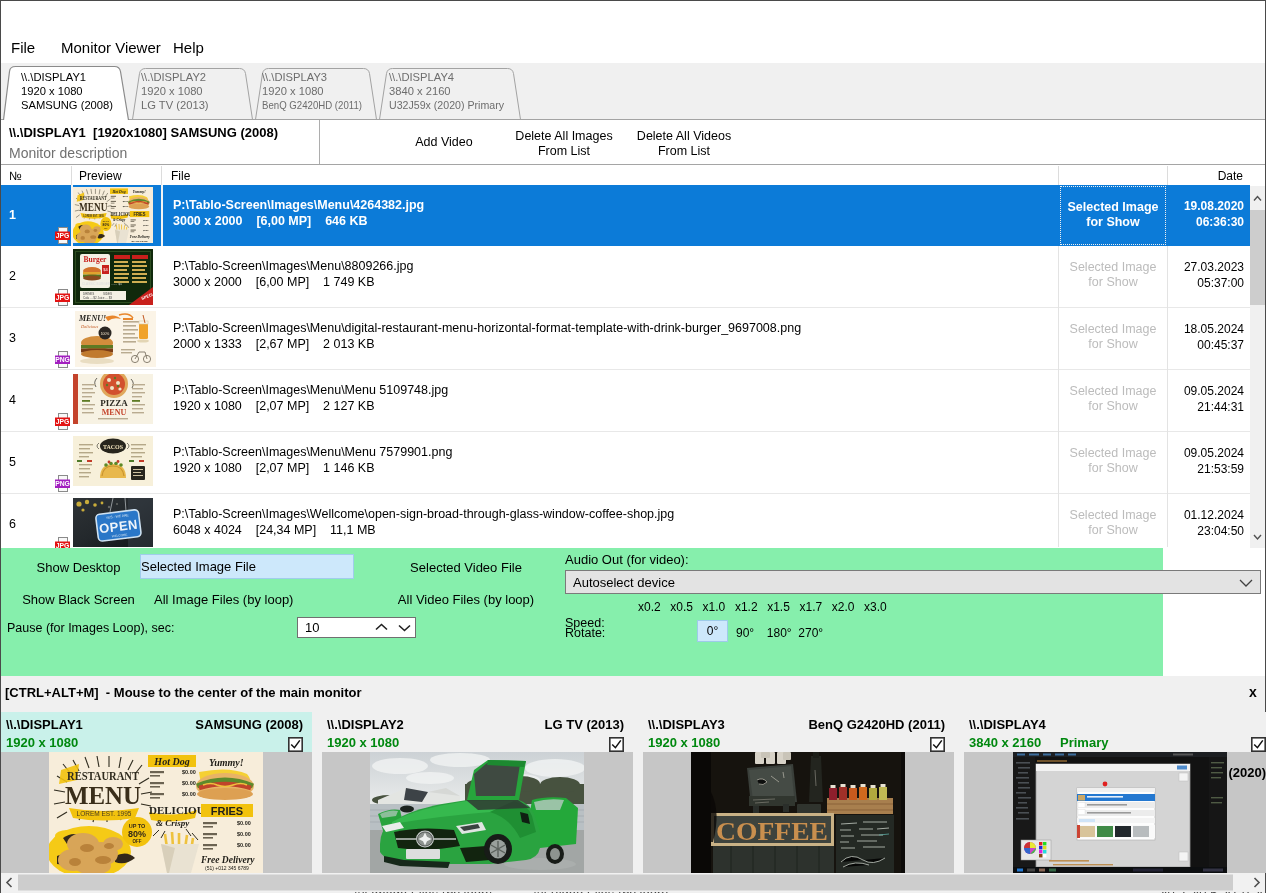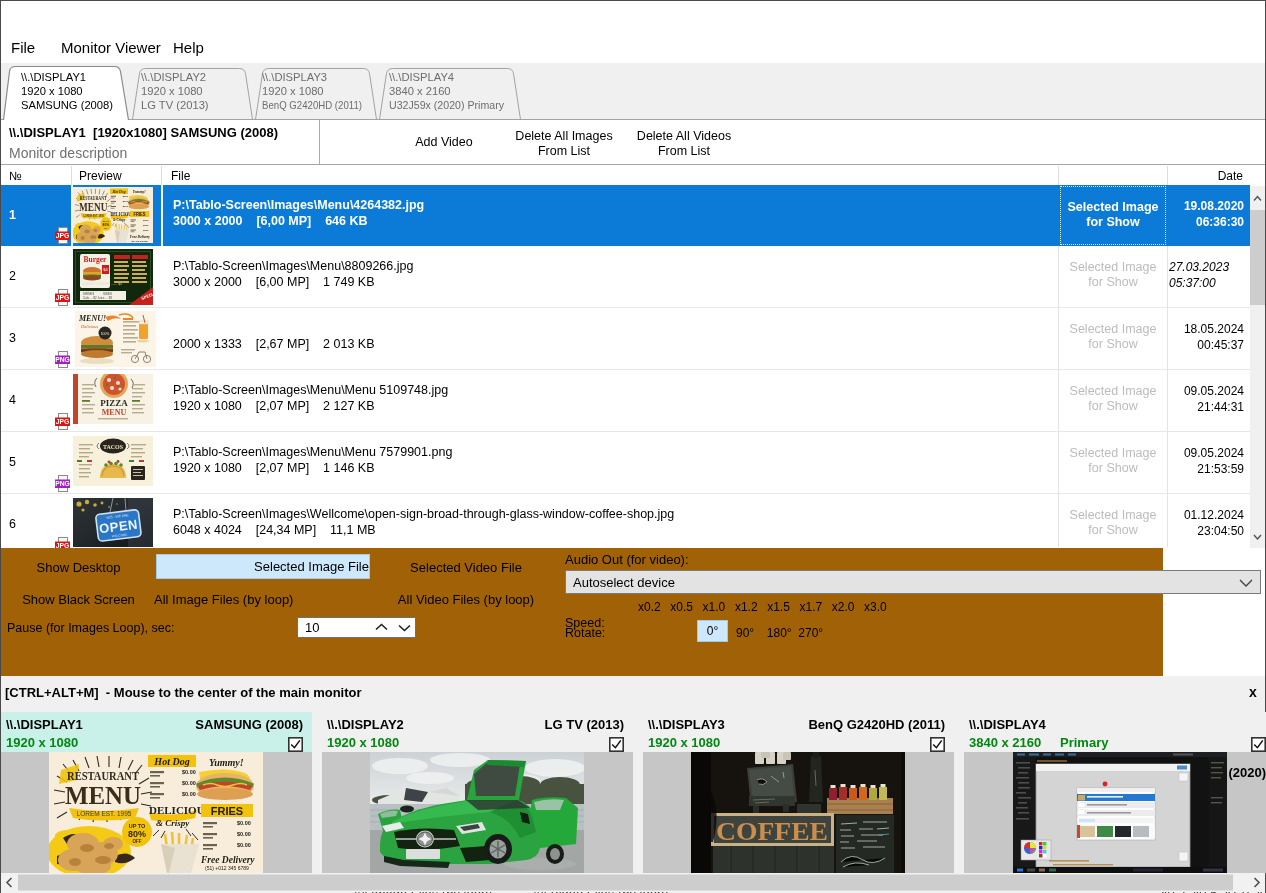--- a/index.html
+++ b/index.html
@@ -237,21 +237,21 @@
               <text x="10" y="46">DRINKS</text>
               <text x="10" y="50">Cola ... $2   Juice ... $3</text>
               <text x="30" y="46">SIDES</text>
             </g>
             <path d="M56 56 L80 38 L80 56 Z" fill="#c8201c"></path>
             <text x="69" y="51" font-size="4" fill="#fff" transform="rotate(-22 69 51)" font-weight="bold">SPECIAL</text>
           </svg></div>
       <div class="abs" style="left:172px;top:13px;font-size:12.5px;">P:\Tablo-Screen\Images\Menu\8809266.jpg</div>
       <div class="abs" style="left:172px;top:29px;font-size:12.5px;">3000 x 2000&nbsp;&nbsp;&nbsp; [6,00 MP]&nbsp;&nbsp;&nbsp; 1 749 KB</div>
       <div class="abs" style="left:1059px;top:14px;width:106px;text-align:center;font-size:12.5px;line-height:15px;color:#bcbcbc;">Selected Image<br>for Show</div>
-      <div class="abs" style="left:1168px;top:13px;width:75px;font-size:12px;line-height:16px;font-style:italic;">27.03.2023<br>05:37:00</div>
+      <div class="abs" style="left:1168px;top:13px;width:75px;text-align:right;font-size:12px;line-height:16px;">27.03.2023<br>05:37:00</div>
       <div id="bdg2" class="abs" style="left:53px;top:43px;"><svg width="17" height="17" viewBox="0 0 17 17">
             <rect x="4.5" y="0.5" width="9" height="16" fill="#f8f8f8" stroke="#8a8a8a" stroke-width="1"></rect>
             <rect x="1" y="4.5" width="15" height="8.5" fill="#e31212"></rect>
             <text x="8.5" y="11.2" font-size="6.8" font-weight="bold" fill="#fff" text-anchor="middle" font-family="Liberation Sans">JPG</text>
           </svg></div>
     </div>
 
     <div class="abs" style="left:0;top:123px;width:1249px;height:62px;background:#fff;border-bottom:1px solid #e8e8e8;color:#000;">
       <span class="abs" style="left:8px;top:23px;font-size:12.5px;">3</span>
       <div class="abs" style="left:1057px;top:0;width:1px;height:62px;background:#e3e3e3;"></div>
@@ -287,20 +287,21 @@
             <g stroke="#7d7464" stroke-width="0.9" fill="none">
               <circle cx="60" cy="48" r="3.6"></circle>
               <circle cx="72" cy="48" r="3.6"></circle>
               <path d="M60 48 L64 41 L70 41 L72 48"></path>
             </g>
             <g fill="#b9ab90">
               <rect x="46" y="38" width="14" height="1.4"></rect>
               <rect x="46" y="41" width="11" height="1.4"></rect>
             </g>
           </svg></div>
+      <div class="abs" style="left:172px;top:13px;font-size:12.5px;">P:\Tablo-Screen\Images\Menu\digital-restaurant-menu-horizontal-format-template-with-drink-burger_9697008.png</div>
       <div class="abs" style="left:172px;top:29px;font-size:12.5px;">2000 x 1333&nbsp;&nbsp;&nbsp; [2,67 MP]&nbsp;&nbsp;&nbsp; 2 013 KB</div>
       <div class="abs" style="left:1059px;top:14px;width:106px;text-align:center;font-size:12.5px;line-height:15px;color:#bcbcbc;">Selected Image<br>for Show</div>
       <div class="abs" style="left:1168px;top:13px;width:75px;text-align:right;font-size:12px;line-height:16px;">18.05.2024<br>00:45:37</div>
       <div id="bdg3" class="abs" style="left:53px;top:43px;"><svg width="17" height="17" viewBox="0 0 17 17">
             <rect x="4.5" y="0.5" width="9" height="16" fill="#f8f8f8" stroke="#8a8a8a" stroke-width="1"></rect>
             <rect x="1" y="4.5" width="15" height="8.5" fill="#a21fc0"></rect>
             <text x="8.5" y="11.2" font-size="6.8" font-weight="bold" fill="#fff" text-anchor="middle" font-family="Liberation Sans">PNG</text>
           </svg></div>
     </div>
 
@@ -481,23 +482,23 @@
   </div>
 
   <div class="abs" style="left:1249px;top:185px;width:15px;height:362px;background:#f0f0f0;">
     <svg class="abs" style="left:0;top:0;" width="15" height="362" viewBox="0 0 15 362">
       <path d="M4 14.5 L7.5 10.5 L11 14.5" fill="none" stroke="#505050" stroke-width="1.4"></path>
       <rect x="0" y="24" width="15" height="95" fill="#cdcdcd"></rect>
       <path d="M4 349 L7.5 353 L11 349" fill="none" stroke="#505050" stroke-width="1.4"></path>
     </svg>
   </div>
 
-  <div class="abs" style="left:0;top:547px;width:1162px;height:128px;background:#a16207;font-size:13px;color:#000;">
+  <div class="abs" style="left:0;top:547px;width:1162px;height:128px;background:#86efac;font-size:13px;color:#000;">
     <div class="abs" style="left:0px;top:12px;width:155px;text-align:center;">Show Desktop</div>
-    <div class="abs" style="left:155px;top:6px;width:214px;height:25px;background:#cde8fb;border:1px solid #a0cdeb;text-align:right;line-height:23px;">Selected Image File</div>
+    <div class="abs" style="left:139px;top:6px;width:214px;height:25px;background:#cde8fb;border:1px solid #a0cdeb;text-align:left;line-height:23px;">Selected Image File</div>
     <div class="abs" style="left:370px;top:12px;width:190px;text-align:center;">Selected Video File</div>
     <div class="abs" style="left:0px;top:44px;width:155px;text-align:center;">Show Black Screen</div>
     <div class="abs" style="left:153px;top:44px;width:214px;text-align:left;">All Image Files (by loop)</div>
     <div class="abs" style="left:370px;top:44px;width:190px;text-align:center;">All Video Files (by loop)</div>
     <div class="abs" style="left:6px;top:73px;font-size:12.5px;">Pause (for Images Loop), sec:</div>
     <div class="abs" style="left:296px;top:69px;width:119px;height:21px;border:1px solid #707070;background:#fff;">
       <span class="abs" style="left:7px;top:2px;font-size:13px;">10</span>
       <svg class="abs" style="left:74px;top:0;" width="44" height="19" viewBox="0 0 44 19">
         <path d="M4 11.5 L9.5 6.5 L15 11.5" fill="none" stroke="#202020" stroke-width="1.6"></path>
         <path d="M27 7.5 L32.5 12.5 L38 7.5" fill="none" stroke="#202020" stroke-width="1.6"></path>

